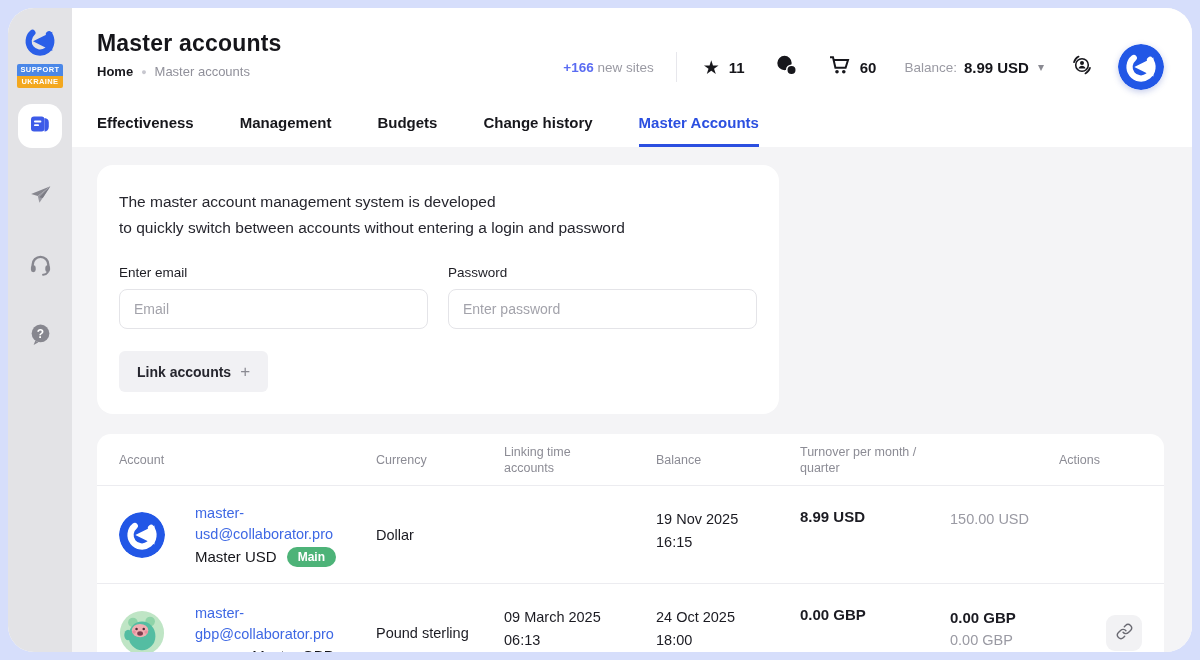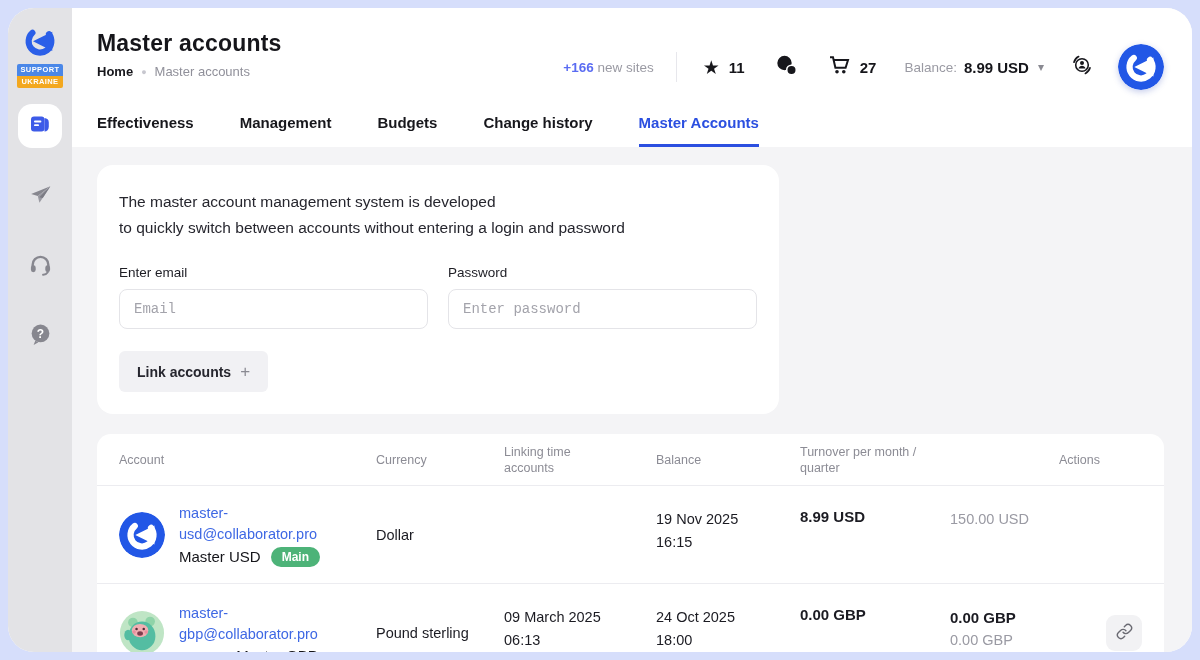--- a/index.html
+++ b/index.html
@@ -51,33 +51,33 @@
   .tab.active { color:var(--accent,#2b4fe0); border-bottom-color:var(--accent,#2b4fe0); }
 
   
   .content { flex:1; padding:18px 28px 0 25px; overflow:hidden; }
   .card { background:#fff; border-radius:16px; }
   .intro-card { width:682px; padding:24px 22px 22px; }
   .intro p { font-size:15.5px; color:#26262e; line-height:26px; }
   .form-row { display:flex; gap:20px; margin-top:24px; }
   .field { width:311px; }
   .field label { display:block; font-size:13.5px; color:#1d1d24; margin-bottom:9px; }
-  .field input { width:100%; height:40px; border:1px solid #e4e4e8; border-radius:8px; padding:0 14px; font-size:14px; color:#0369a1; font-family:Liberation Mono, monospace; outline:none; }
+  .field input { width:100%; height:40px; border:1px solid #e4e4e8; border-radius:8px; padding:0 14px; font-size:14px; color:#0369a1; font-family:Liberation Sans, sans-serif; outline:none; }
   .field input::placeholder { color:#a3a3ab; }
   .link-btn { margin-top:22px; display:inline-flex; align-items:center; gap:9px; background:#f1f1f4; border:none; border-radius:6px; padding:12px 18px; font-size:14px; font-weight:600; color:#26262e; font-family:inherit; cursor:pointer; }
   .link-btn .plus { color:#8a8a92; font-size:17px; font-weight:400; line-height:1; }
 
   
   .table-card { margin-top:20px; border-radius:14px; min-height:260px; }
   .thead, .trow { display:grid; grid-template-columns:257px 128px 152px 144px 150px 150px 1fr; align-items:center; padding:0 22px; }
   .thead { height:52px; border-bottom:1px solid #ececf0; }
   .th { font-size:12.5px; color:#8c8c95; line-height:16px; font-weight:500; }
   .th.right { text-align:right; }
   .trow { min-height:98px; border-bottom:1px solid #ececf0; }
-  .acc-cell { display:flex; align-items:center; gap:14px; }
+  .acc-cell { display:flex; align-items:center; gap:30px; }
   .acc-avatar { width:46px; height:46px; border-radius:50%; overflow:hidden; flex:none; }
   .acc-text a { display:block; font-size:14.5px; color:var(--link-blue,#3e68e4); line-height:21px; text-decoration:none; cursor:pointer; }
   .acc-name { display:flex; align-items:center; gap:10px; font-size:15px; color:#15151a; margin-top:2px;justify-content:flex-end; }
   .main-badge { background:var(--badge-green,#4db378); color:#fff; font-size:12px; font-weight:600; padding:3px 11px; border-radius:12px; }
   .cell { font-size:14.5px; color:#1b1b22; }
   .cell-top { align-self:start; margin-top:22px; }
   .two-line div { line-height:23px; }
   .bold-cell { font-weight:700; font-size:15px; }
   .muted { color:#9a9aa3; font-weight:400; font-size:14.5px; }
   .action-cell { justify-self:end; }
@@ -179,21 +179,21 @@
           </div>
 
           <div class="stat cart-stat">
             <span>
               <svg width="23" height="22" viewBox="0 0 23 22">
                 <path d="M2 3.2h3l2.4 10.6h10.2l2.4-7.8H6" fill="none" stroke="#17171c" stroke-width="2"></path>
                 <circle cx="9" cy="17.8" r="1.8" fill="#17171c"></circle>
                 <circle cx="15.8" cy="17.8" r="1.8" fill="#17171c"></circle>
               </svg>
             </span>
-            <span class="count">27</span>
+            <span class="count">60</span>
           </div>
 
           <div class="balance">
             <span class="balance-label">Balance:</span>
             <span class="balance-value">8.99 USD</span>
             <span class="chev">▾</span>
           </div>
 
           <div class="icon-btn switch-btn">
             <span>

